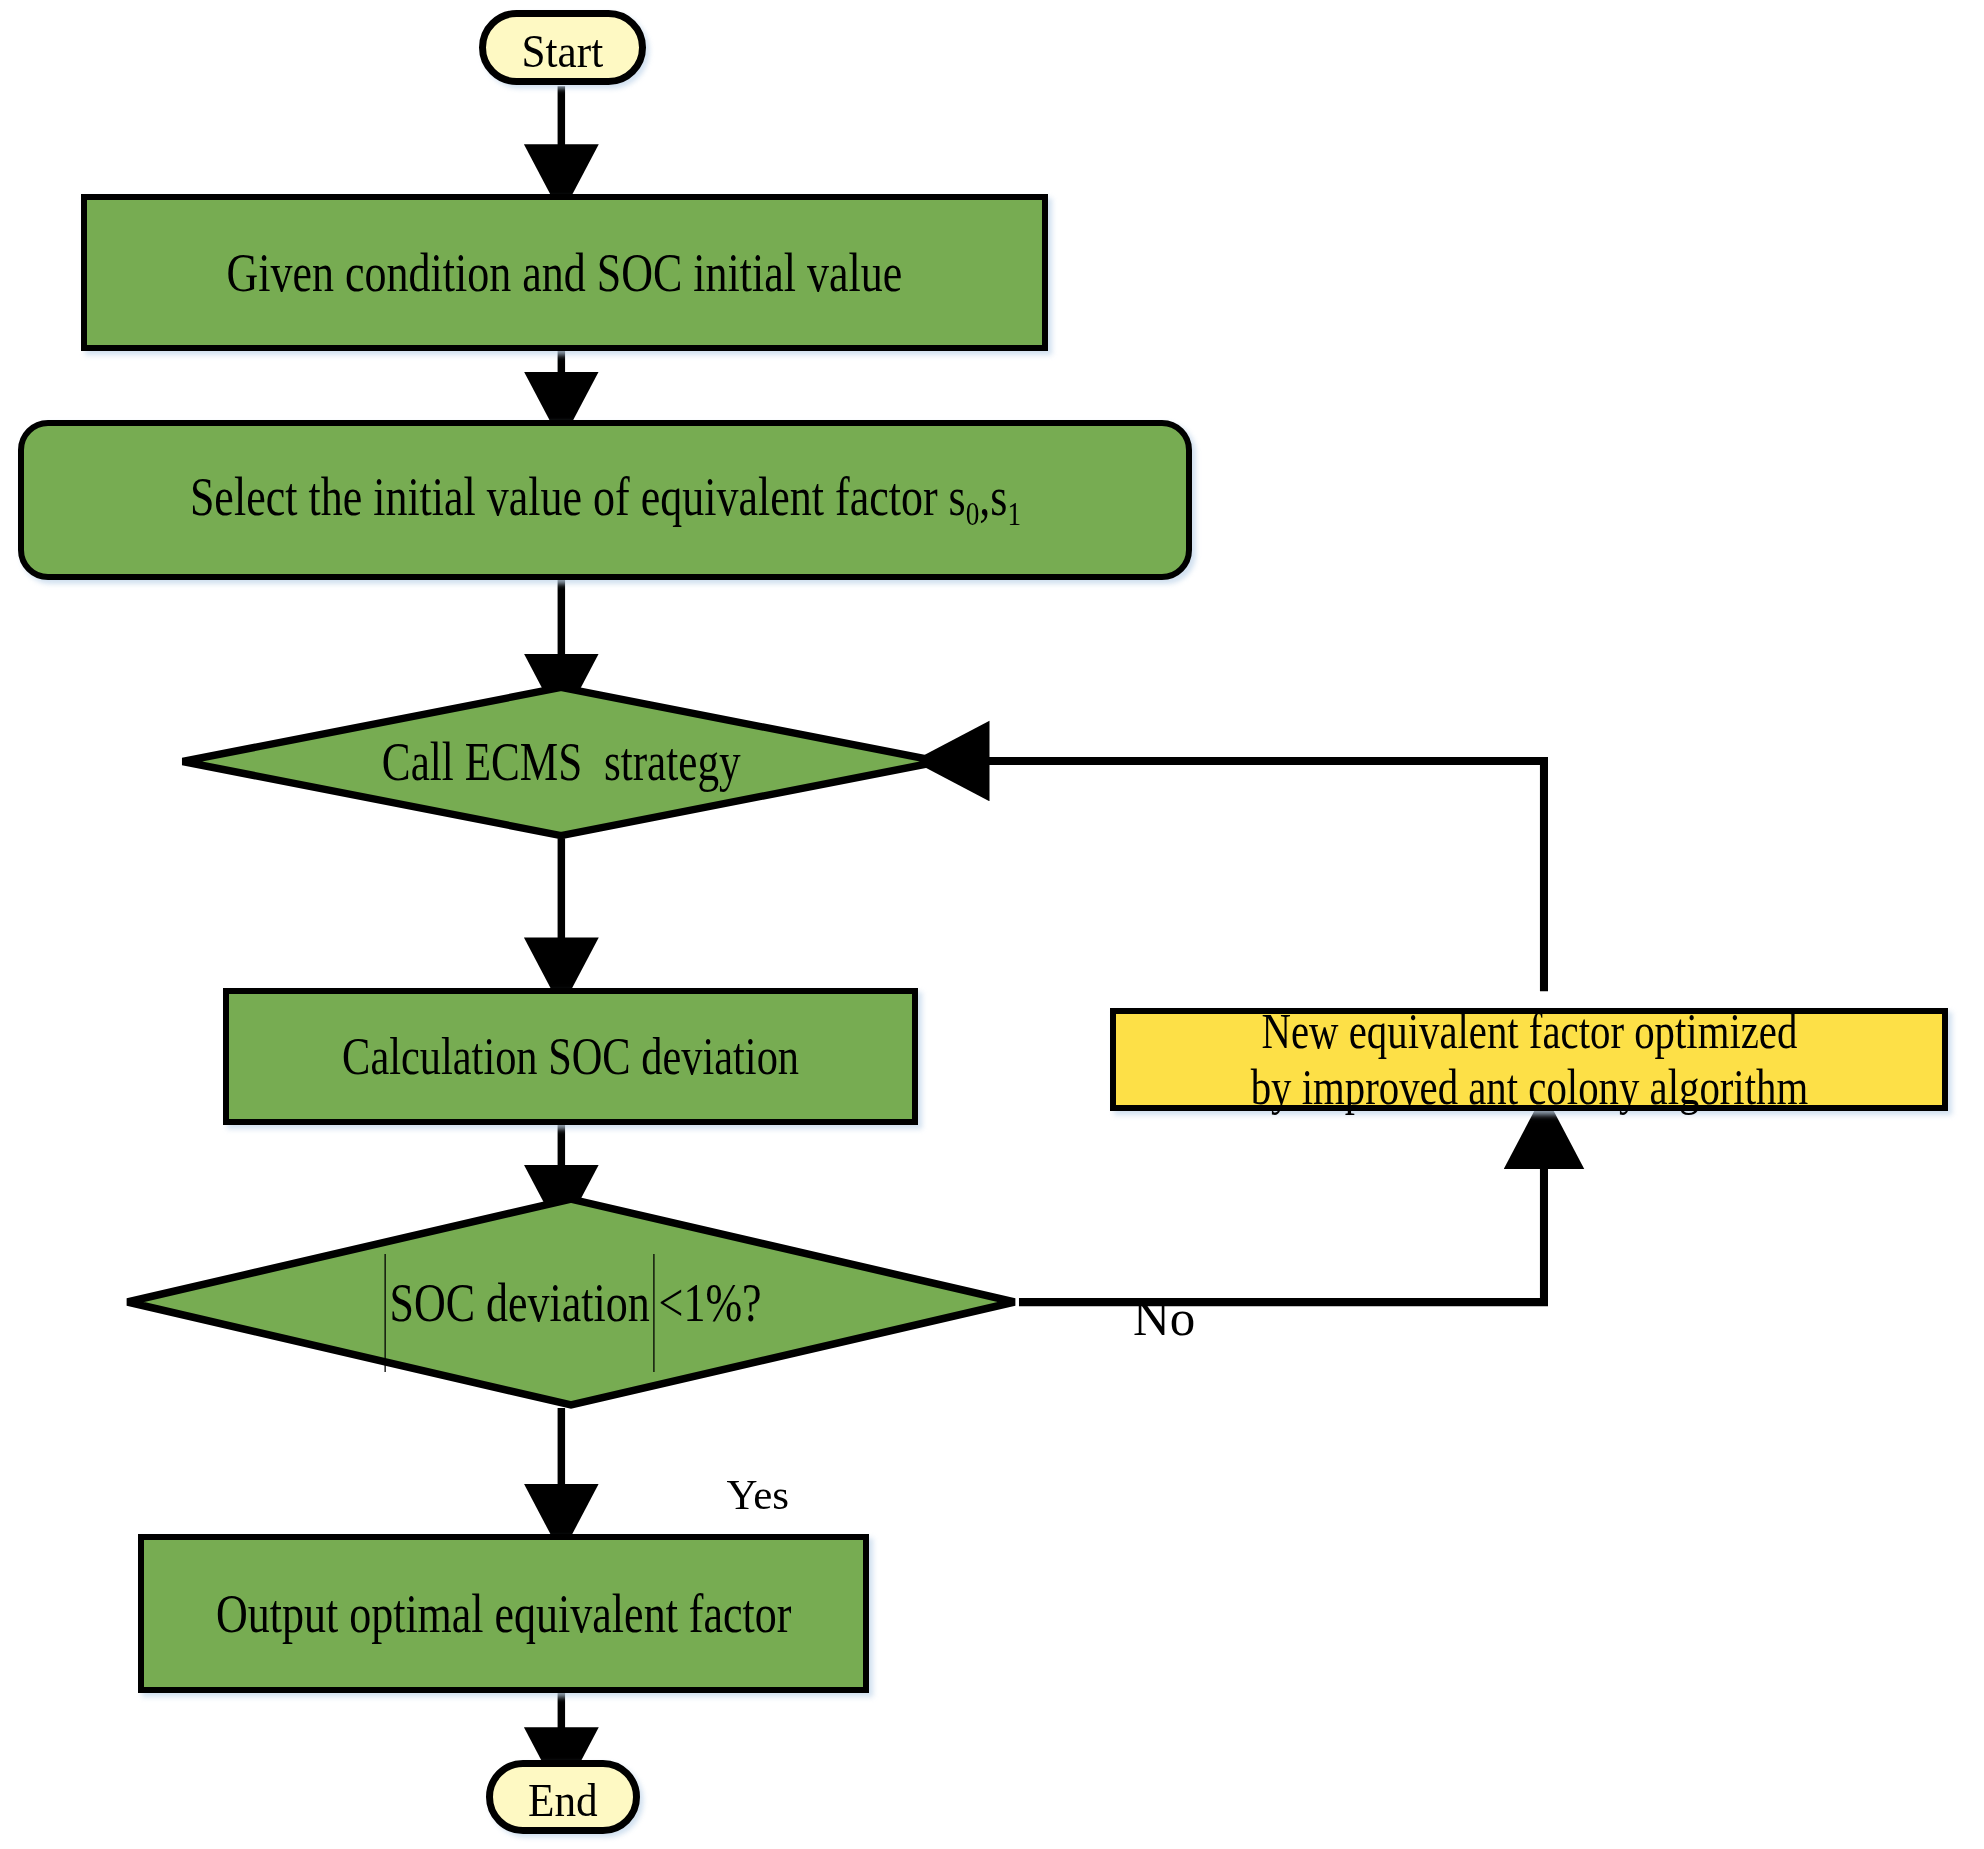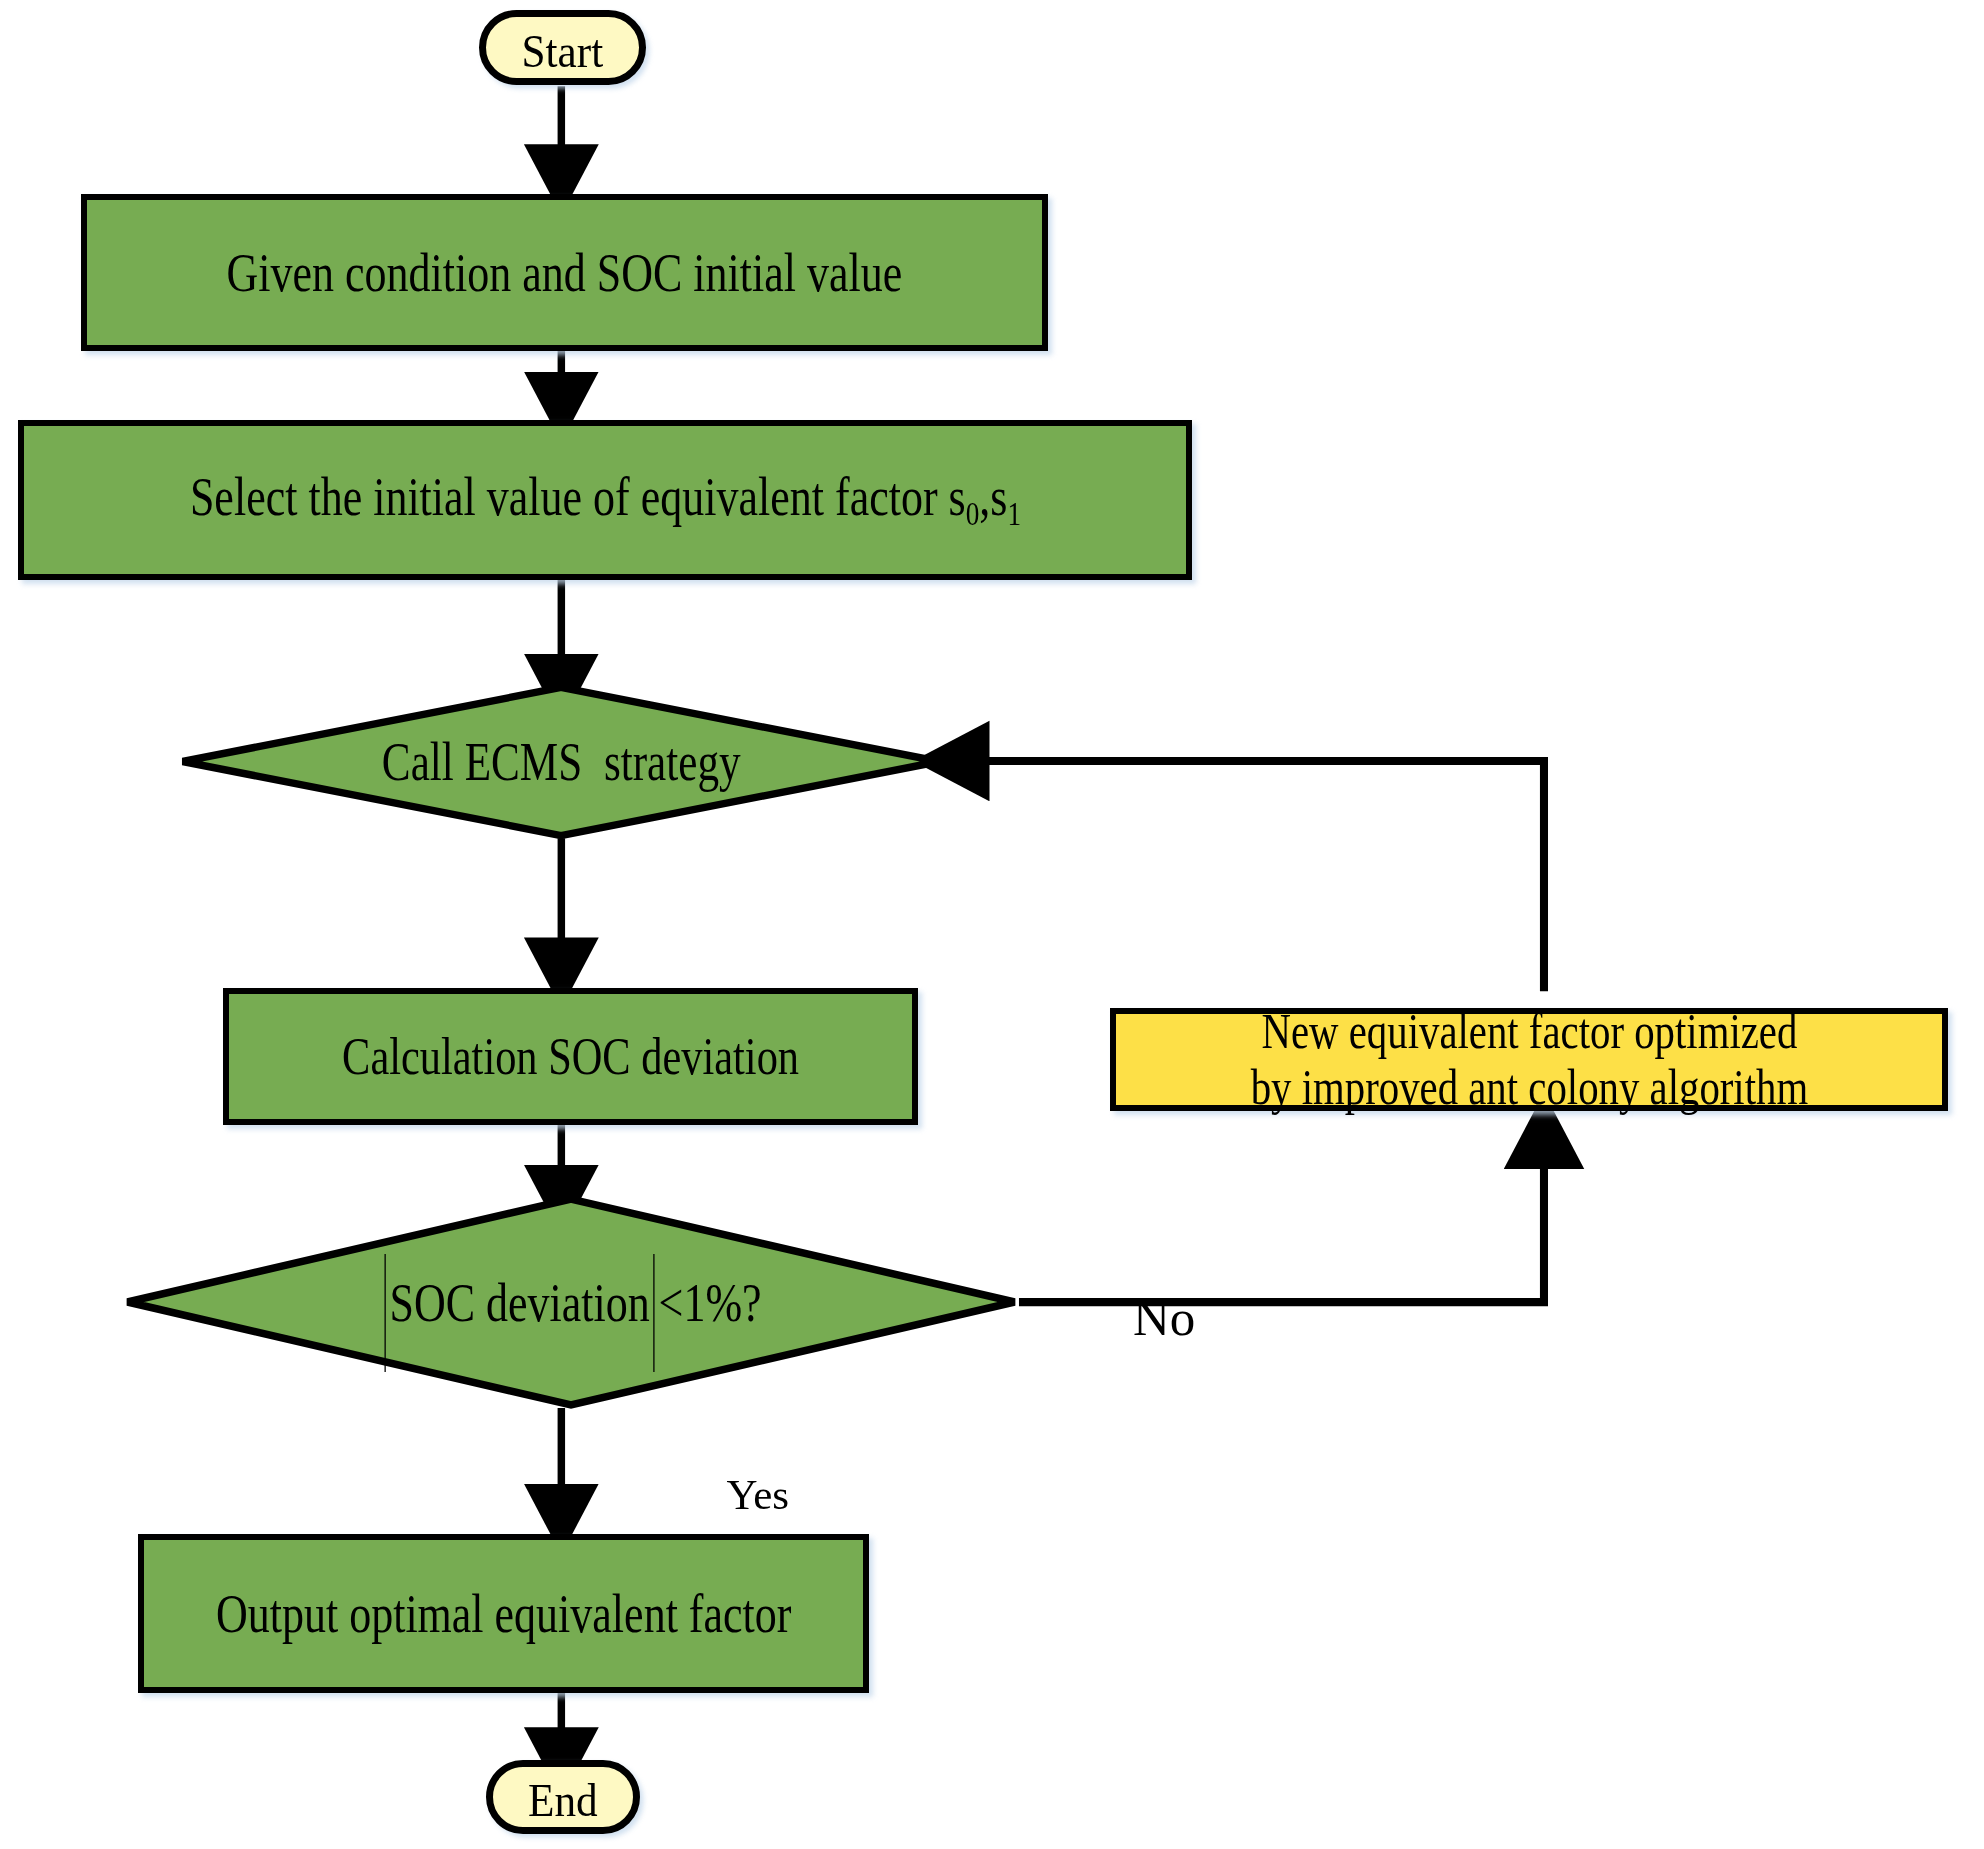--- a/index.html
+++ b/index.html
@@ -82,21 +82,21 @@
   </svg>
 
   <div class="node term" style="left:479px;top:10.4px;width:167px;height:75px;">
     <span class="txt" style="font-size:47px;">Start</span>
   </div>
 
   <div class="node proc" style="left:81px;top:177px;width:967px;height:157px;">
     <span class="txt" style="font-size:55px;">Given condition and SOC initial value</span>
   </div>
 
-  <div class="node proc" style="left:18.4px;top:403px;width:1174px;height:160px;">
+  <div class="node proc" style="left:18.4px;top:403px;width:1174px;height:160px;border-radius:30px;">
     <span class="txt" style="font-size:55px;"><span>Select the initial value of equivalent factor s</span><sub>0</sub><span>,s</span><sub>1</sub></span>
   </div>
 
   <div class="diamond-wrap" style="left:178px;top:684px;width:766px;height:155px;">
     <svg viewBox="0 0 1330 270" width="766" height="155">
       <polygon points="665,6 1324,135 665,264 6,135" fill="#77ac52" stroke="#000000" stroke-width="13" stroke-linejoin="miter"></polygon>
     </svg>
     <div class="diamond-label">
       <span class="txt" style="font-size:54px;">Call ECMS  strategy</span>
     </div>

